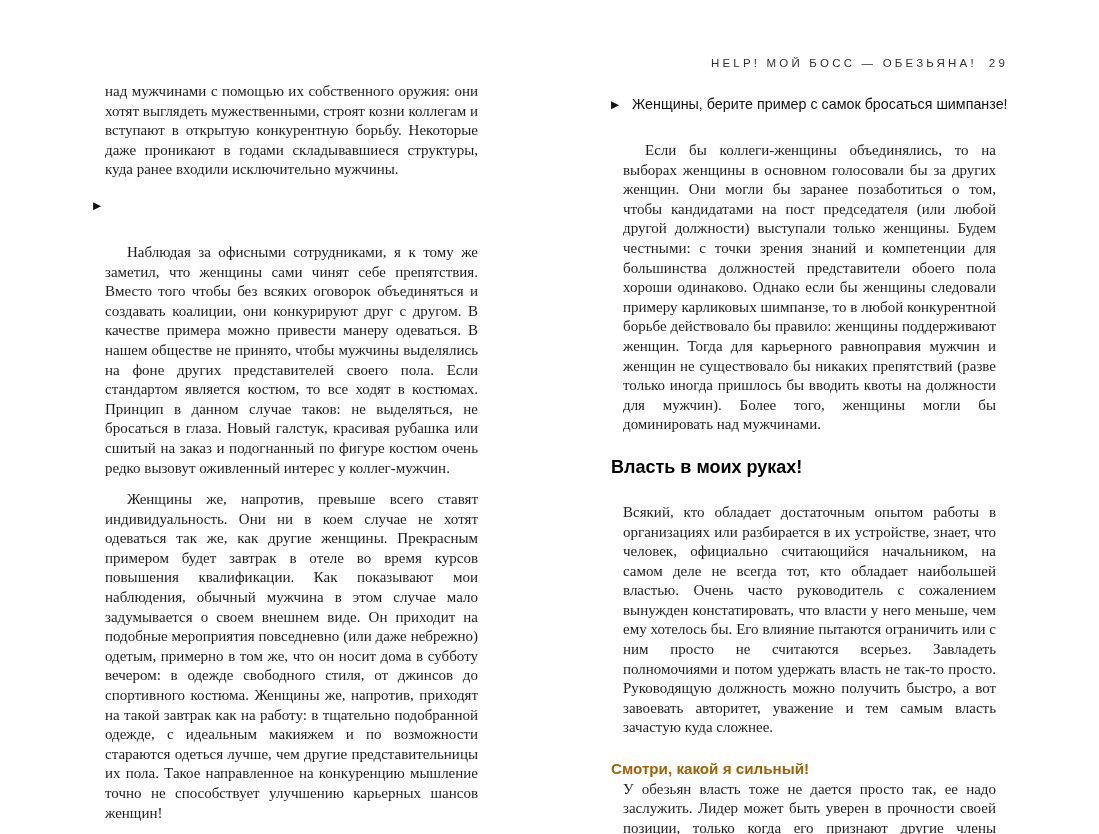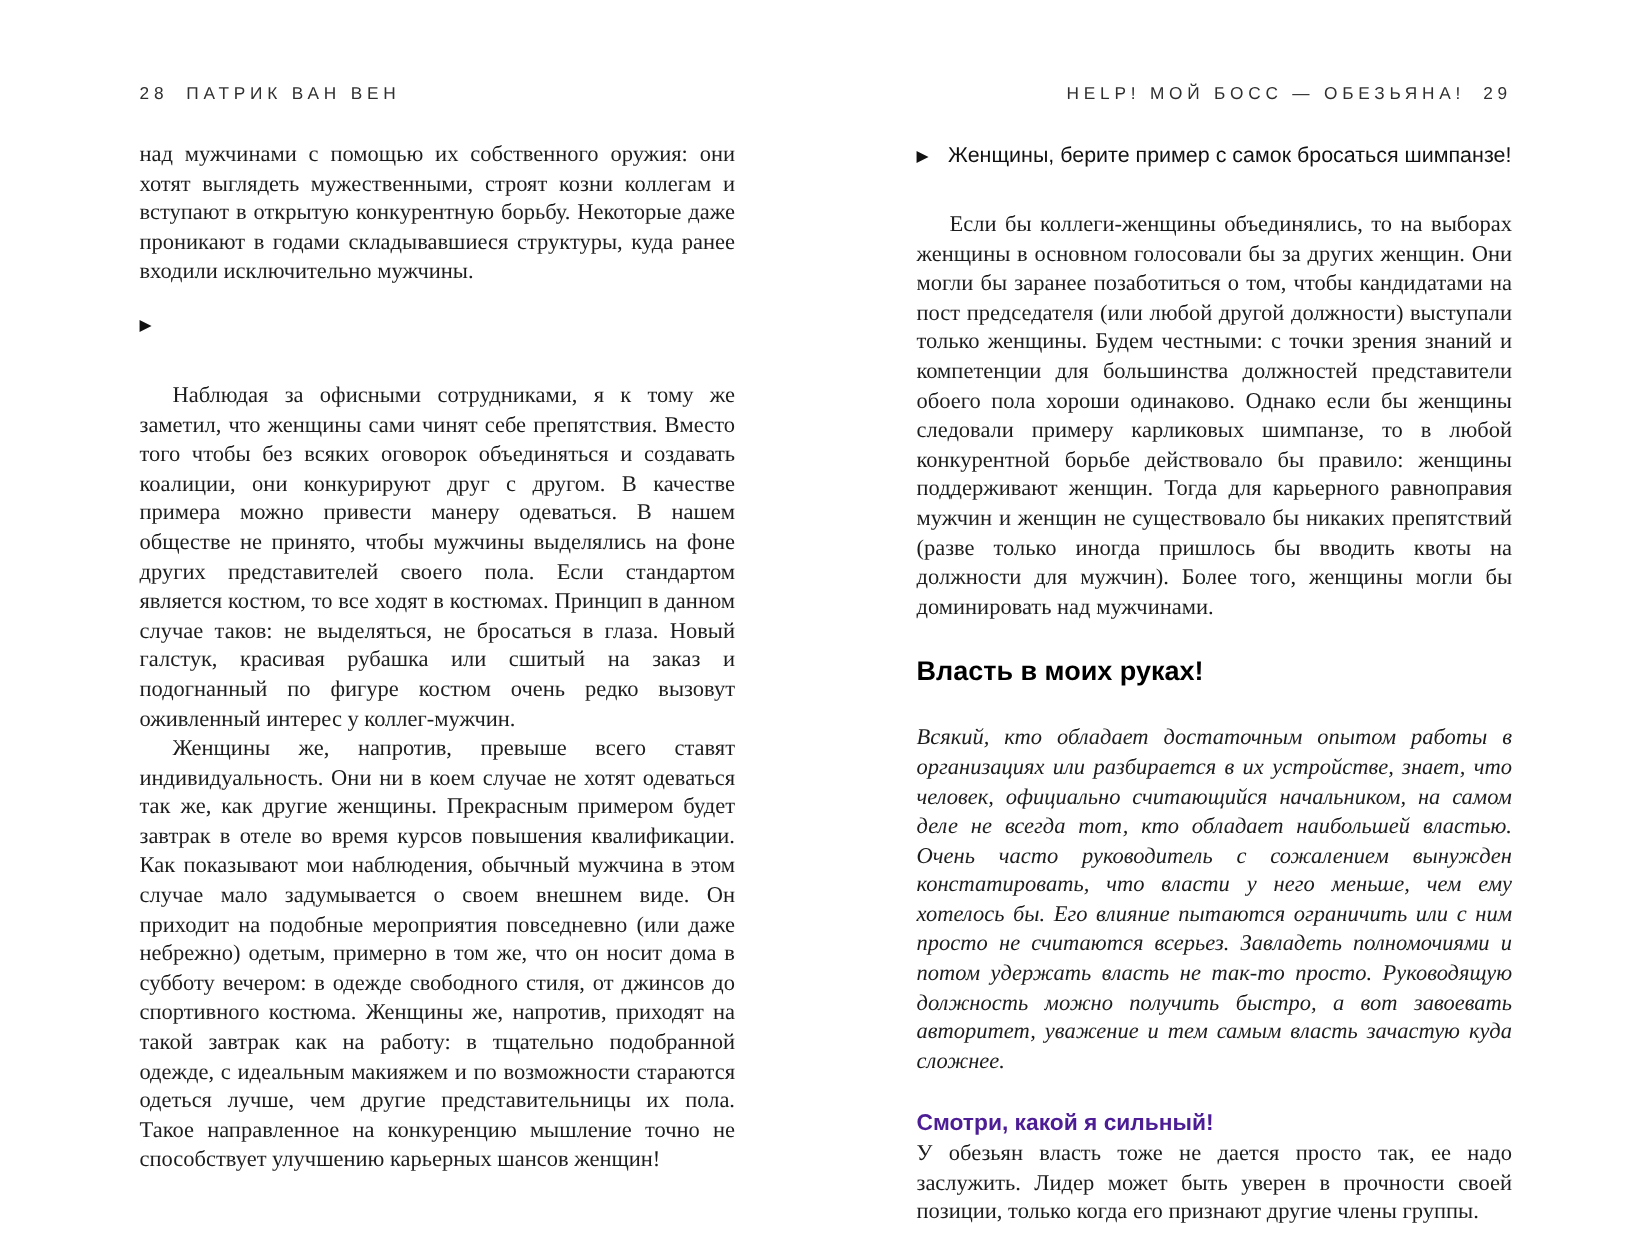--- a/index.html
+++ b/index.html
@@ -31,21 +31,21 @@
     display: flex;
     align-items: baseline;
     white-space: nowrap;
   }
   .running-head.align-right { justify-content: flex-end; gap: 12px; }
   .running-head .page-num { letter-spacing: 3.2px; }
   .running-head .gap-after  { margin-right: 12px; }
   .running-head .gap-before { }
 
   p {
-    margin: 0;
+    margin: 12px;
     font-size: 15px;
     line-height: 19.6px;
     text-align: justify;
     -webkit-hyphens: auto;
     hyphens: auto;
   }
   p.indent { text-indent: 22px; }
 
   .intro-paragraph   { margin-top: 25px; }
   .bullet-line {
@@ -71,40 +71,36 @@
   .follow-paragraph  { margin-top: 0; }
 
   .section-heading {
     margin: 21px 0 0 0;
     font-family: "Liberation Sans", "DejaVu Sans", sans-serif;
     font-weight: 700;
     font-size: 18px;
     line-height: 22px;
     color: #000000;
   }
-  .section-paragraph { margin-top: 25px; font-style: italic; }
+  .section-paragraph { margin-top: 25px; }
 
   .sub-heading {
     margin: 21px 0 0 0;
     font-family: "Liberation Sans", "DejaVu Sans", sans-serif;
     font-weight: 700;
     font-size: 15.2px;
     line-height: 19.6px;
-    color: #4c1d95;
+    color: #a16207;
   }
   .sub-paragraph { margin-top: 1px; }
 </style>
 </head>
 <body>
 
 <section class="page page-left">
-  <header class="running-head">
-    <span class="page-num gap-after">28</span>
-    <span>ПАТРИК ВАН ВЕН</span>
-  </header>
 
   <p class="intro-paragraph">над мужчинами с помощью их собственного оружия: они хотят выглядеть мужественными, строят козни коллегам и вступают в открытую конкурентную борьбу. Некоторые даже проникают в годами складывавшиеся структуры, куда ранее входили исключительно мужчины.</p>
 
   <div class="bullet-line">
     <span class="tri">▶</span>
   </div>
 
   <p class="indent after-bullet">Наблюдая за офисными сотрудниками, я к тому же заметил, что женщины сами чинят себе препятствия. Вместо того чтобы без всяких оговорок объединяться и создавать коалиции, они конкурируют друг с другом. В качестве примера можно привести манеру одеваться. В нашем обществе не принято, чтобы мужчины выделялись на фоне других представителей своего пола. Если стандартом является костюм, то все ходят в костюмах. Принцип в данном случае таков: не выделяться, не бросаться в глаза. Новый галстук, красивая рубашка или сшитый на заказ и подогнанный по фигуре костюм очень редко вызовут оживленный интерес у коллег-мужчин.</p>
   <p class="indent follow-paragraph">Женщины же, напротив, превыше всего ставят индивидуальность. Они ни в коем случае не хотят одеваться так же, как другие женщины. Прекрасным примером будет завтрак в отеле во время курсов повышения квалификации. Как показывают мои наблюдения, обычный мужчина в этом случае мало задумывается о своем внешнем виде. Он приходит на подобные мероприятия повседневно (или даже небрежно) одетым, примерно в том же, что он носит дома в субботу вечером: в одежде свободного стиля, от джинсов до спортивного костюма. Женщины же, напротив, приходят на такой завтрак как на работу: в тщательно подобранной одежде, с идеальным макияжем и по возможности стараются одеться лучше, чем другие представительницы их пола. Такое направленное на конкуренцию мышление точно не способствует улучшению карьерных шансов женщин!</p>
 </section>

